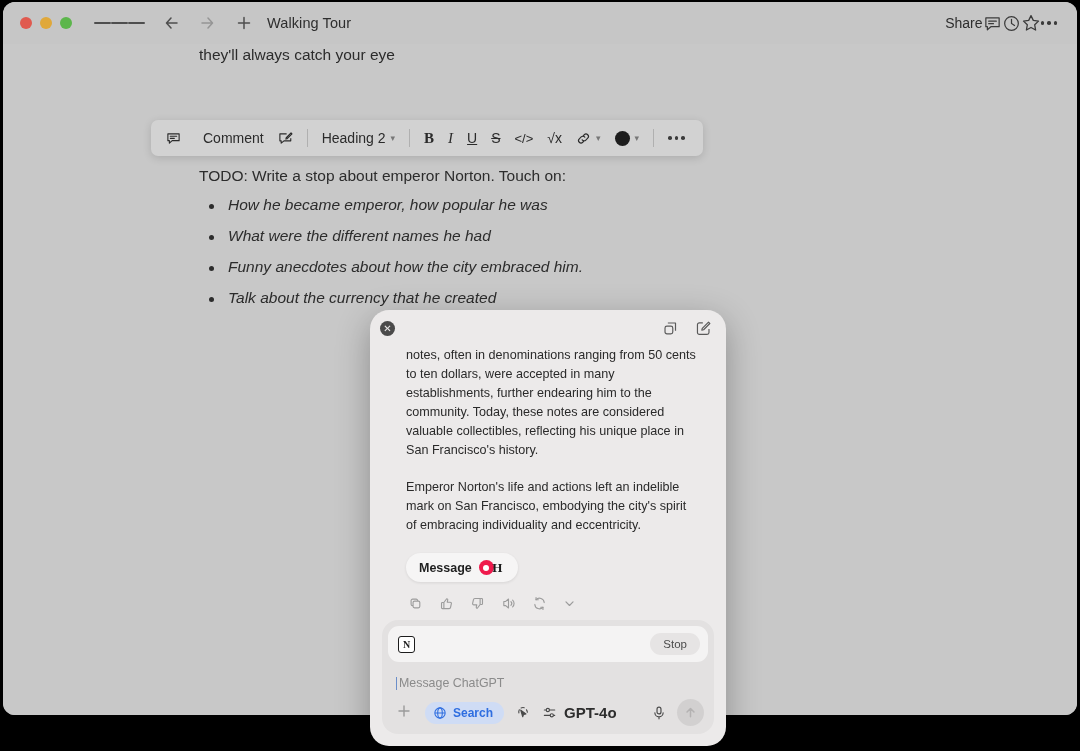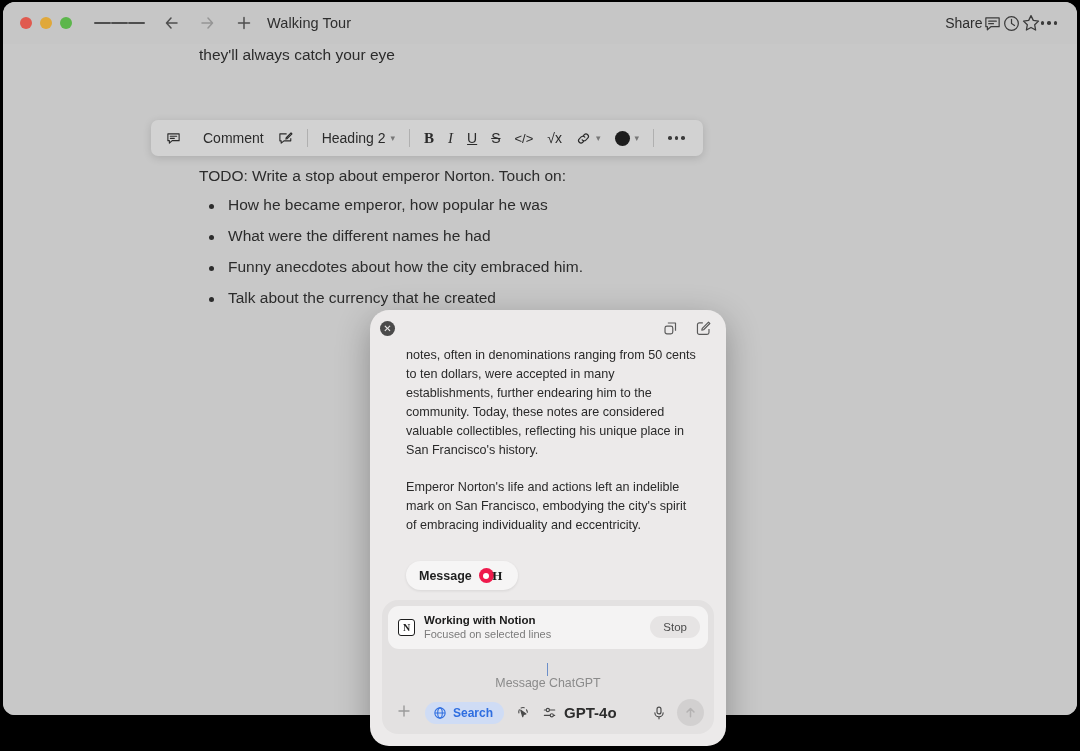--- a/index.html
+++ b/index.html
@@ -131,20 +131,21 @@
     position: absolute;
     left: 200px; top: 152px;
     list-style: none;
   }
   .bullets li {
     font-size: 15.5px;
     color: #2c2c2c;
     margin-bottom: 13px;
     position: relative;
     padding-left: 25px;
+    font-style: italic;
   }
   .bullets li::before {
     content: "";
     position: absolute;
     left: 6px; top: 8px;
     width: 5px; height: 5px;
     border-radius: 50%;
     background: #2c2c2c;
   }
 
@@ -242,21 +243,21 @@
   }
   .cg-msg {
     padding: 0 28px 0 36px;
   }
   .cg-msg p {
     font-size: 12.6px;
     line-height: 19px;
     color: #2a2a2a;
     margin-bottom: 18px;
   }
-  .cg-msg p:last-child { margin-bottom: 8px; }
+  .cg-msg p:last-child { margin-bottom: 0; }
 
   .sources-chip {
     margin: 18px 0 0 36px;
     display: inline-flex;
     align-items: center;
     gap: 7px;
     background: #f6f5f5;
     border-radius: 15px;
     padding: 7px 13px;
     box-shadow: 0 1px 3px rgba(0,0,0,0.09);
@@ -334,21 +335,20 @@
     border-radius: 13px;
     font-size: 11.5px;
     color: #4b4b4b;
     padding: 5px 13px;
   }
 
   .cg-input-row {
     padding: 6px 8px 2px 8px;
     display: flex;
     align-items: center;
-    flex-direction: column;
   }
   .cg-caret {
     width: 1px;
     height: 13px;
     background: #6b8ec9;
     margin-right: 2px;
     flex: 0 0 auto;
   }
   .cg-placeholder {
     font-size: 12.4px;
@@ -614,24 +614,20 @@
             <path d="M3.2 5.3L7 9.1l3.8-3.8"></path>
           </svg>
         </span>
       </div>
     </div>
 
     <div class="cg-composer">
 
       <div class="notion-bar">
         <div class="notion-icon">N</div>
-        <div class="notion-text">
-          <div class="notion-title">Working with Notion</div>
-          <div class="notion-sub">Focused on selected lines</div>
-        </div>
         <div class="stop-btn">Stop</div>
       </div>
 
       <div class="cg-input-row">
         <span class="cg-caret"></span>
         <span class="cg-placeholder">Message ChatGPT</span>
       </div>
 
       <div class="cg-tools">
         <div class="cg-plus">

